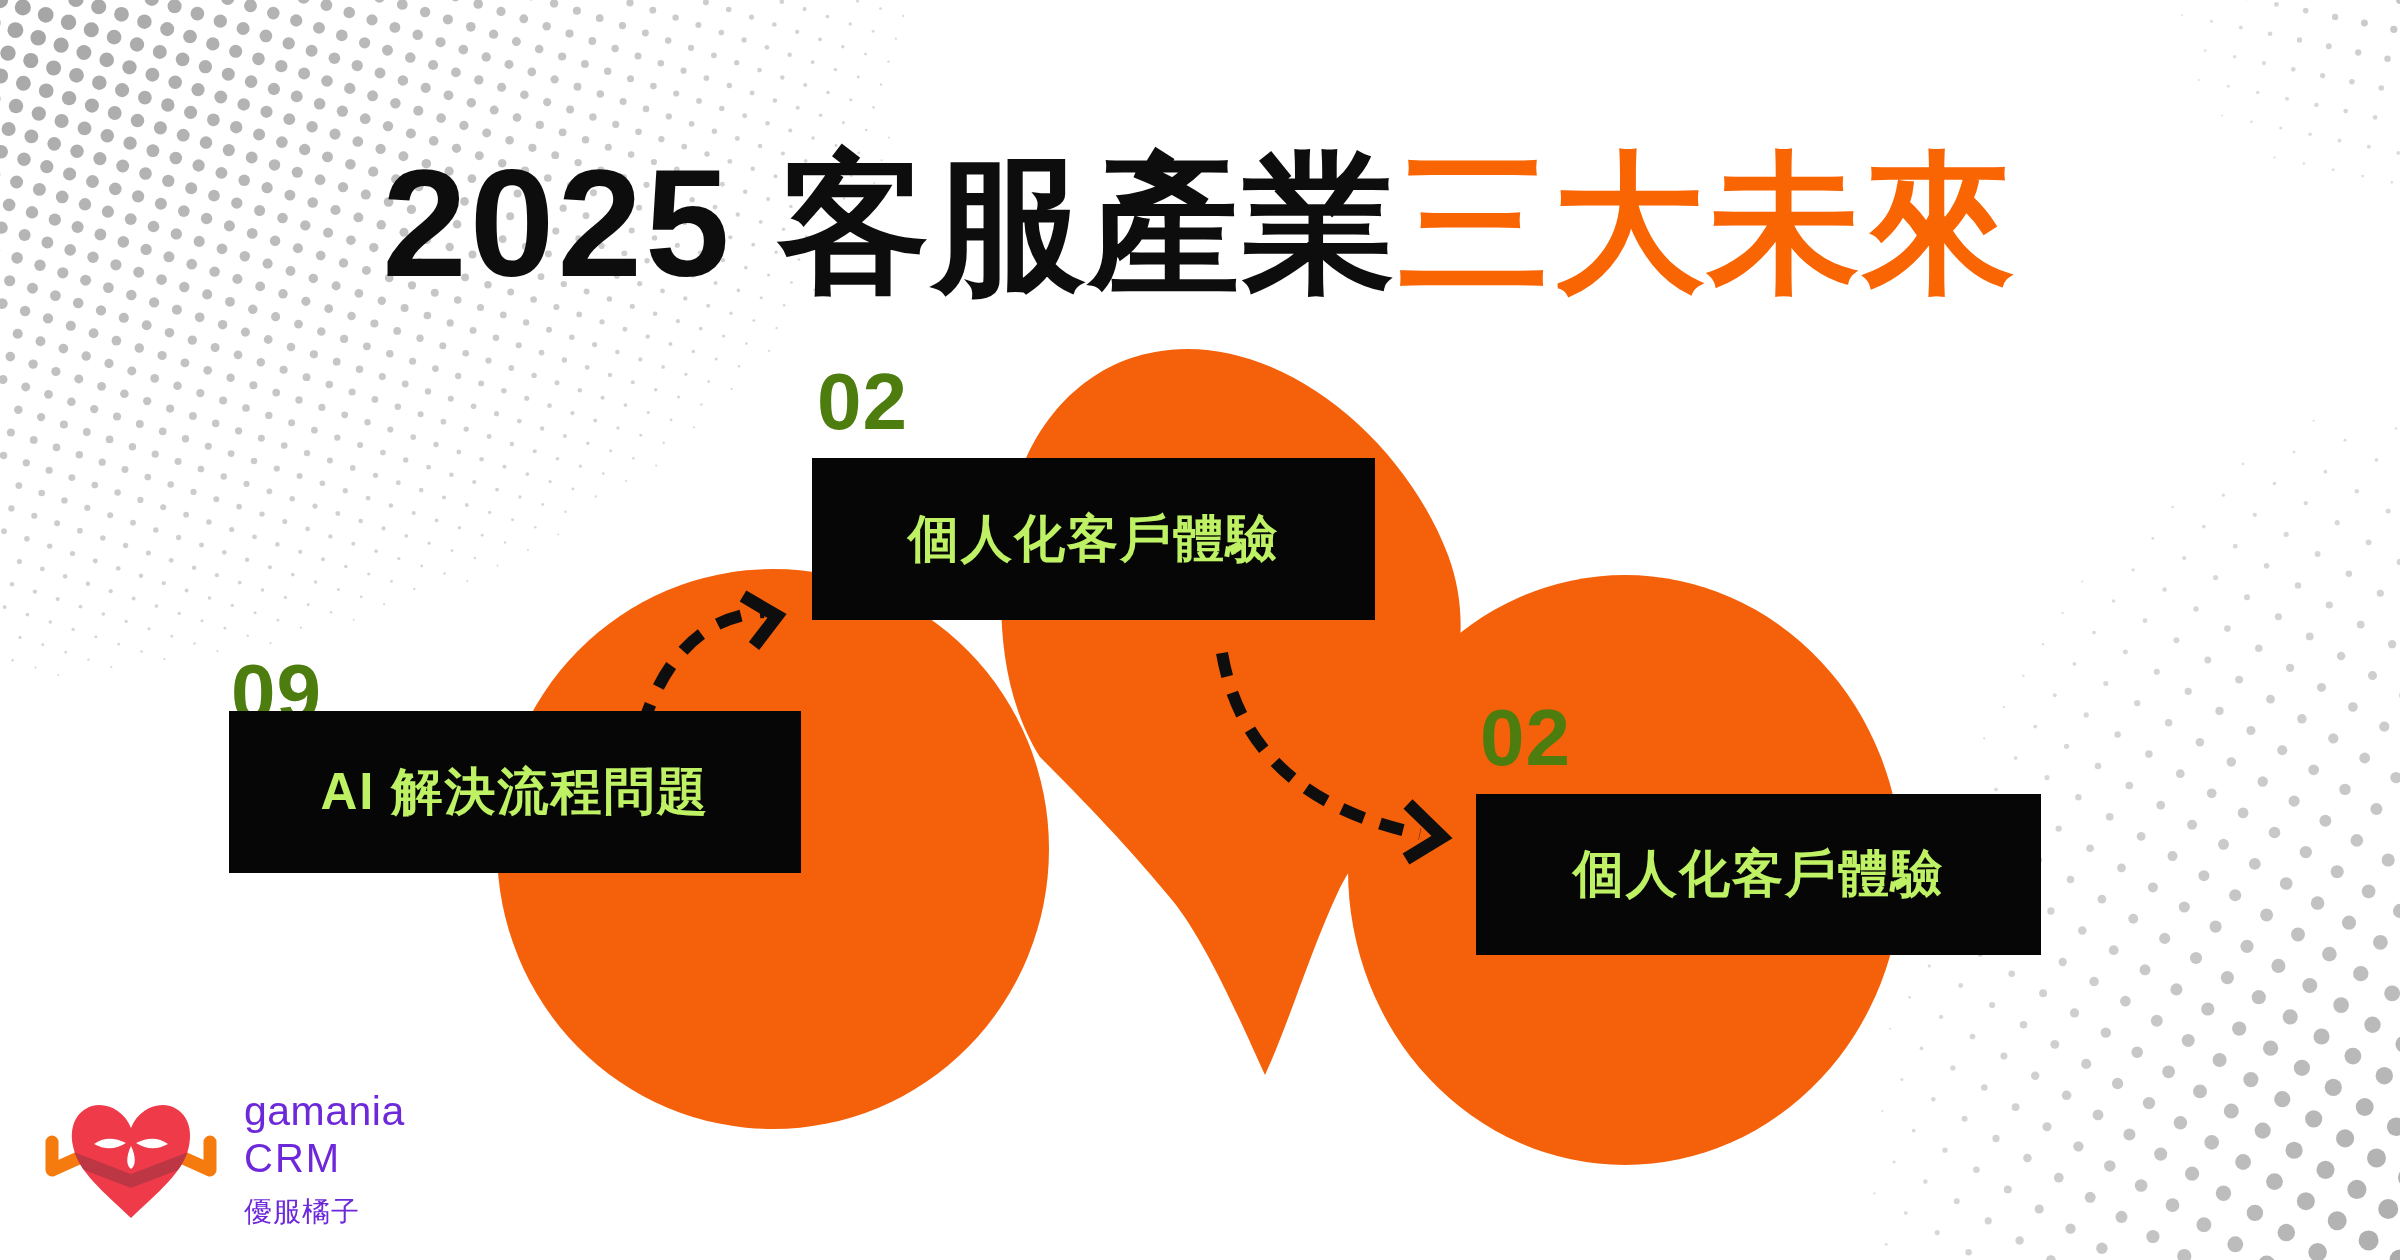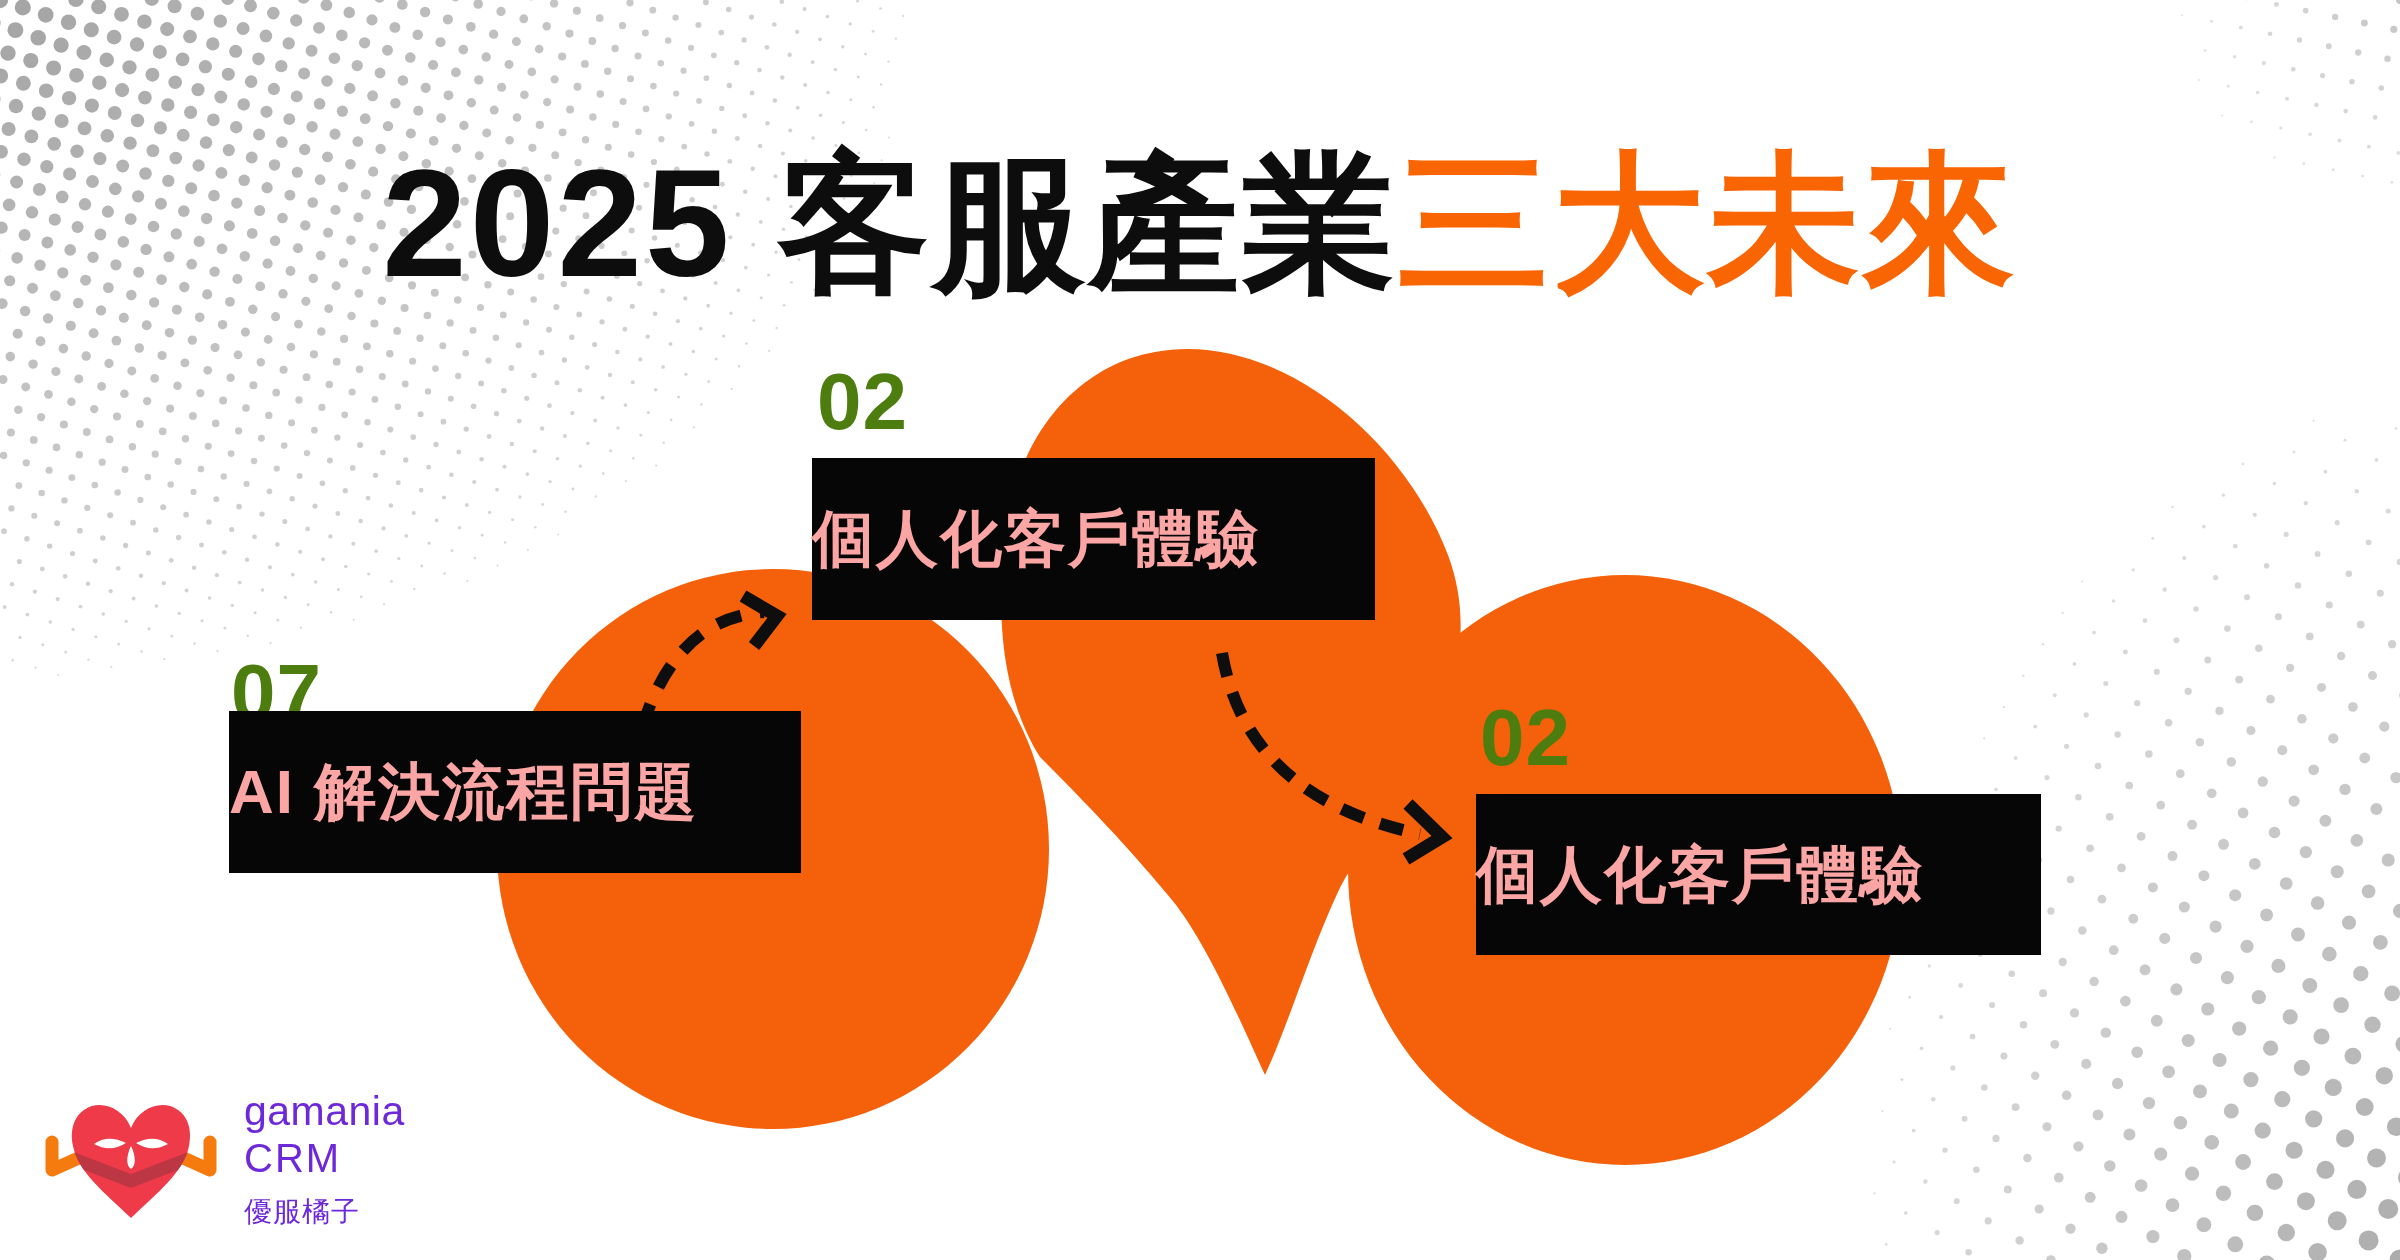--- a/index.html
+++ b/index.html
@@ -18,23 +18,23 @@
   
   .step-num{
     position:absolute;font-size:80px;font-weight:bold;color:#4d7c0f;
     line-height:1;z-index:4;letter-spacing:1px;
   }
   .num-1{left:231px;top:653px;}
   .num-2{left:817px;top:362px;}
   .num-3{left:1480px;top:698px;}
   
   .step-box{
-    position:absolute;background:#060606;color:#fca5a5;z-index:4;
-    display:flex;align-items:center;
-    font-size:62px;font-weight:bold;letter-spacing:2px;white-space:nowrap;
+    position:absolute;background:#060606;color:#bef264;z-index:4;
+    display:flex;align-items:center;justify-content:center;
+    font-size:51px;font-weight:bold;letter-spacing:2px;white-space:nowrap;
   }
   .box-1{left:229px;top:711px;width:572px;height:162px;}
   .box-2{left:812px;top:458px;width:563px;height:162px;}
   .box-3{left:1476px;top:794px;width:565px;height:161px;}
   
   .logo{position:absolute;left:38px;top:1078px;width:186px;height:164px;z-index:5;}
   .logo-text{
     position:absolute;left:244px;top:1090px;z-index:5;color:#6d28d9;line-height:1.05;
   }
   .logo-line1{font-size:41px;font-weight:500;letter-spacing:0.5px;}
@@ -1274,21 +1274,21 @@
 
     <path d="M 642,728 Q 676,618 764,612" fill="none" stroke="#0e0e0e" stroke-width="12" stroke-dasharray="25 19"></path>
     <polyline points="743,596 777,616 754,646" fill="none" stroke="#0e0e0e" stroke-width="13" stroke-linejoin="miter"></polyline>
 
     <path d="M 1222,653 Q 1247,798 1420,834" fill="none" stroke="#0e0e0e" stroke-width="12" stroke-dasharray="24 17"></path>
     <polyline points="1408,804 1442,837 1406,859" fill="none" stroke="#0e0e0e" stroke-width="13" stroke-linejoin="miter"></polyline>
   </svg>
 
   <div class="title"><span>2025 客服產業</span><span class="accent">三大未來</span></div>
 
-  <div class="step-num num-1">07</div>
+  <div class="step-num num-1">09</div>
   <div class="step-box box-1">
       <span>AI 解決流程問題</span>
     </div>
 
   <div class="step-num num-2">02</div>
   <div class="step-box box-2">
       <span>個人化客戶體驗</span>
     </div>
 
   <div class="step-num num-3">02</div>

